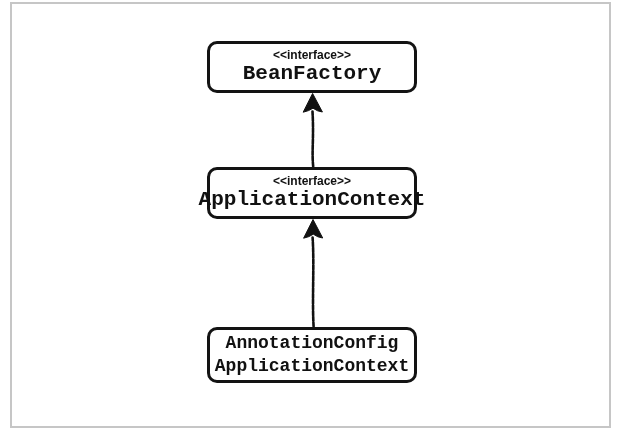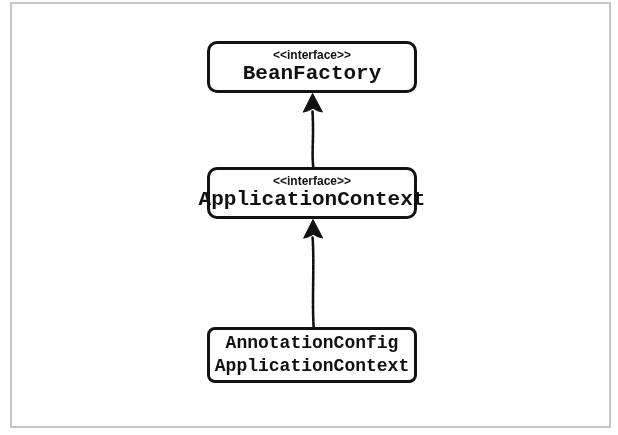--- a/index.html
+++ b/index.html
@@ -35,21 +35,21 @@
     border-radius: 10px;
     display: flex;
     flex-direction: column;
     align-items: center;
     justify-content: center;
     color: #111111;
     z-index: 2;
   }
   .node-top    { left: 207px; top: 41px;  width: 210px; height: 52px; }
   .node-middle { left: 207px; top: 167px; width: 210px; height: 52px; }
-  .node-bottom { left: 207px; top: 327px; width: 210px; height: 56px; border-radius: 8px; }
+  .node-bottom { left: 207px; top: 327px; width: 210px; height: 56px; }
   .stereotype {
     font-weight: bold;
     font-size: 12px;
     line-height: 1.05;
     letter-spacing: 0px;
   }
   .node-name {
     font-weight: bold;
     font-size: 21px;
     line-height: 1.12;

